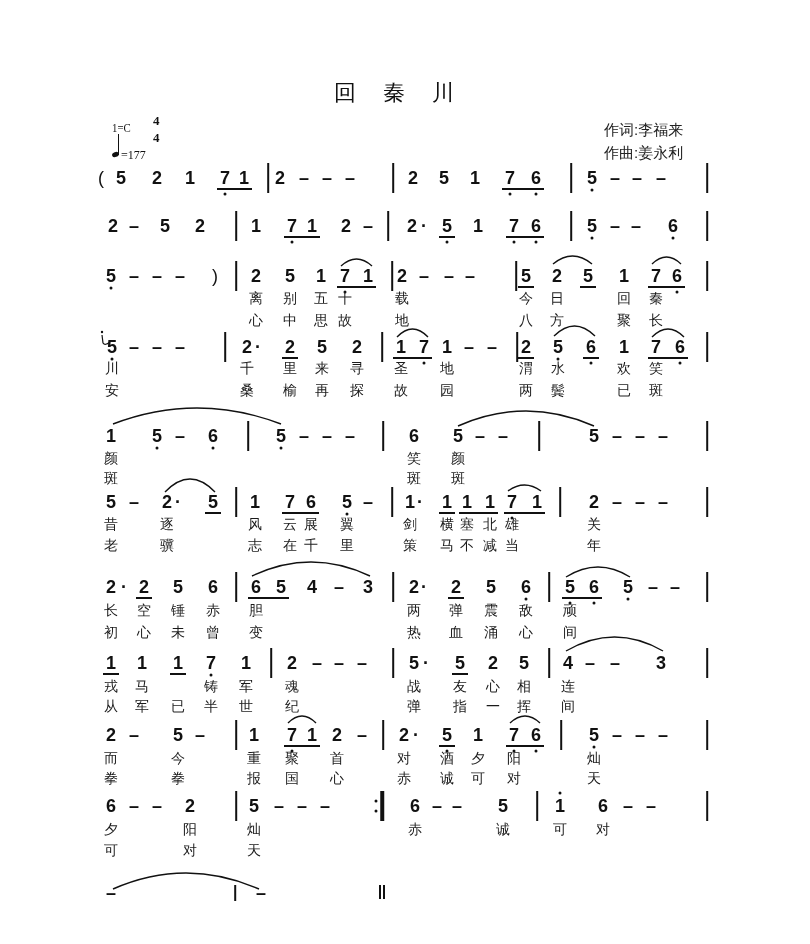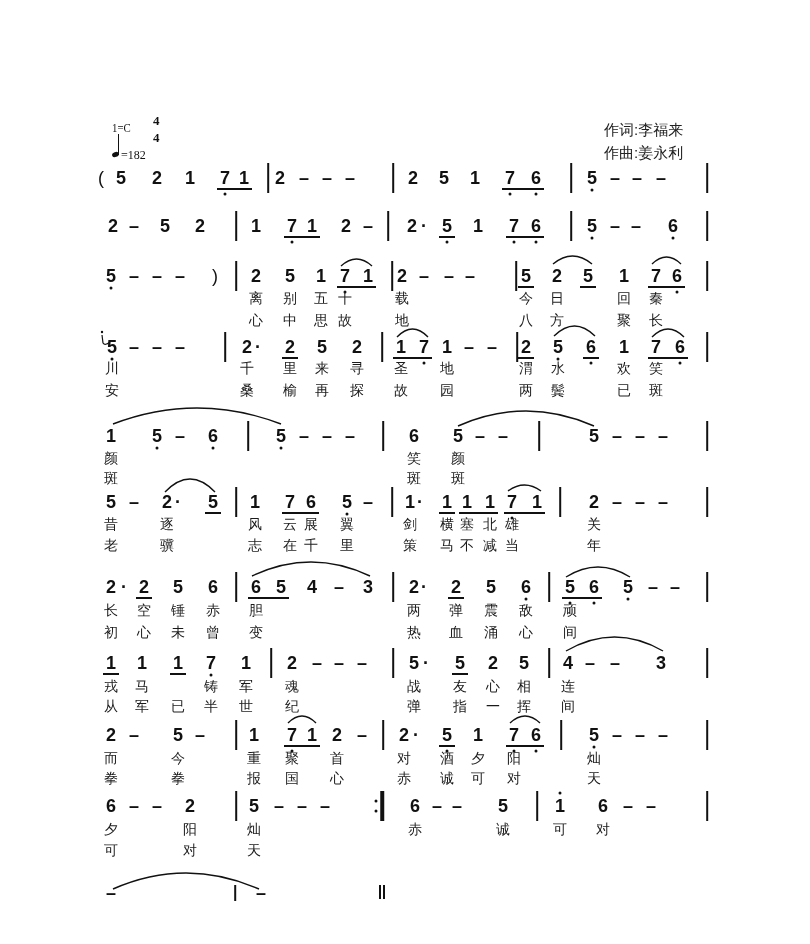--- a/index.html
+++ b/index.html
@@ -47,28 +47,29 @@
   .lyric {
     position: absolute; transform: translate(-50%, -50%);
     font-size: 14px; line-height: 1; color: #1a1a1a; white-space: nowrap;
   }
   #ties-layer { position: absolute; left: 0; top: 0; pointer-events: none; }
 </style>
 </head>
 <body>
 
 <div id="score">
+  <div class="title">回秦川</div>
 
   <div class="key">1=C</div>
   <div class="time-num">4</div>
   <div class="time-den">4</div>
 
   <div class="tempo-stem"></div>
   <div class="tempo-head"></div>
-  <div class="tempo-text">=182</div>
+  <div class="tempo-text">=177</div>
 
   <div class="credit lyricist">作词:李福来</div>
   <div class="credit composer">作曲:姜永利</div>
 
   <svg id="ties-layer" width="810" height="944">
       <path d="M341 266 Q356.5 252 372 266" fill="none" stroke="#111" stroke-width="1.4"></path>
       <path d="M553 264 Q572.5 248 592 264" fill="none" stroke="#111" stroke-width="1.4"></path>
       <path d="M652 264 Q666.5 250 681 264" fill="none" stroke="#111" stroke-width="1.4"></path>
       <path d="M397 337 Q412.5 321 428 337" fill="none" stroke="#111" stroke-width="1.4"></path>
       <path d="M554 336 Q574.5 316 595 336" fill="none" stroke="#111" stroke-width="1.4"></path>

